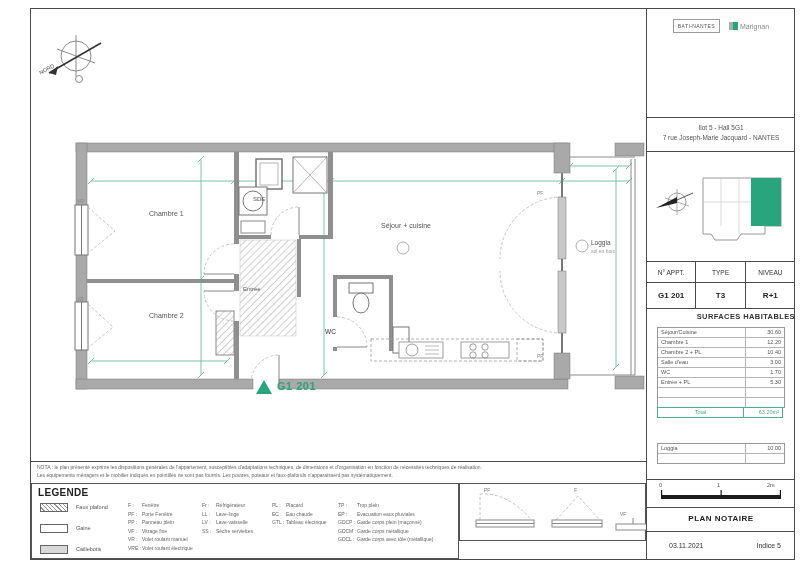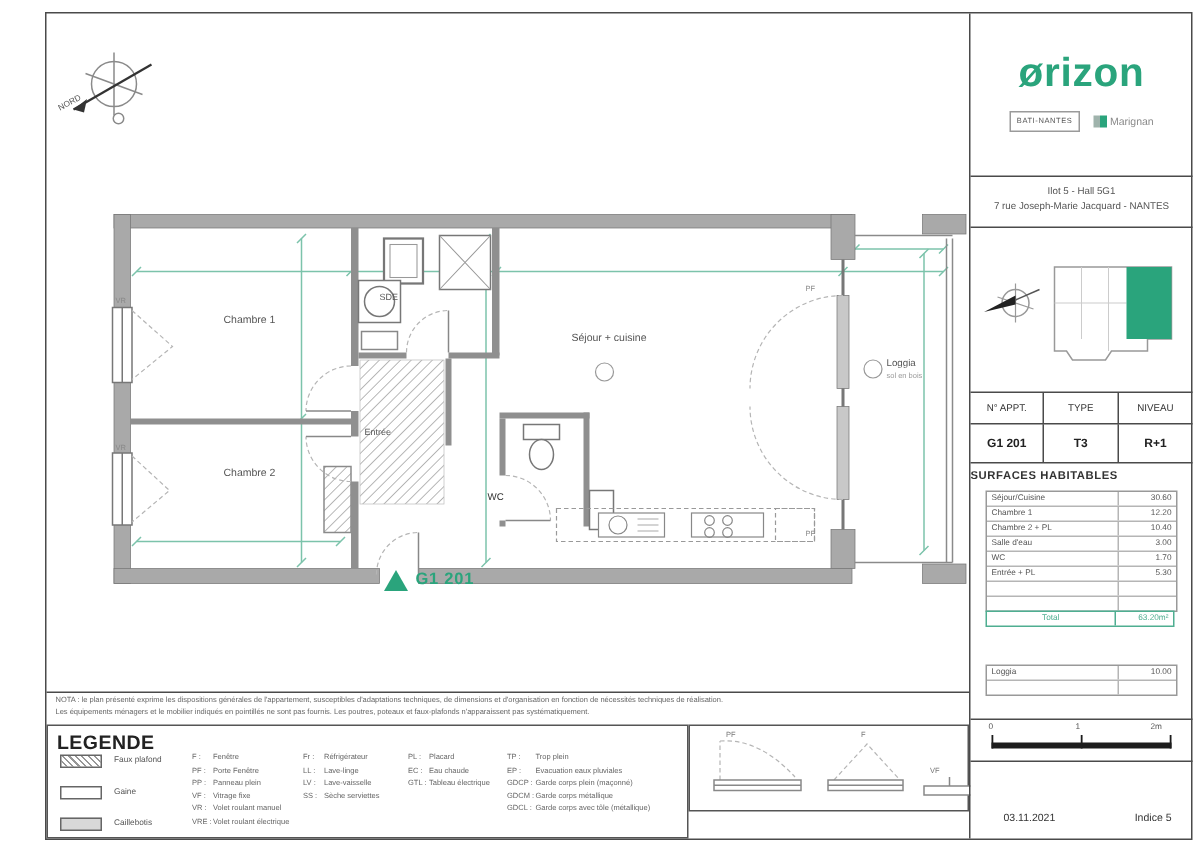--- a/index.html
+++ b/index.html
@@ -21,39 +21,39 @@
   .mg-icon{display:inline-block;width:9px;height:8px;background:linear-gradient(90deg,#9fb3ac 0 45%,#2aa47c 45%);}
   .addr-cell{top:108px;height:35px;border-bottom:1px solid #4a4a4a;text-align:center;font-size:6.5px;color:#555;line-height:1.5;padding-top:6px;box-sizing:border-box;}
   .keyplan-cell{top:143px;height:109px;}
   .apt-table{top:252px;height:46px;display:grid;grid-template-columns:1fr 1fr 1fr;grid-template-rows:21px 25px;
              border-top:1px solid #4a4a4a;border-bottom:1px solid #4a4a4a;}
   .apt-table span{display:flex;align-items:center;justify-content:center;border-right:1px solid #4a4a4a;}
   .apt-table span:nth-child(3n){border-right:none;}
   .apt-h{font-size:6.5px;color:#333;border-bottom:1px solid #4a4a4a;}
   .apt-v{font-size:8px;font-weight:bold;color:#222;}
   .surf-cell{top:298px;height:172px;}
-  .surf-title{position:absolute;top:5px;left:0;width:100%;text-align:left;font-size:7.5px;font-weight:bold;letter-spacing:.4px;color:#333;}
+  .surf-title{position:absolute;top:5px;left:0;width:100%;text-align:right;font-size:7.5px;font-weight:bold;letter-spacing:.4px;color:#333;}
   .stable{position:absolute;left:10px;width:126px;border:1px solid #999;}
   .srow{display:flex;height:9px;font-size:5.5px;color:#555;}
   .srow + .srow{border-top:1px solid #b5b5b5;}
   .sl{flex:1;padding:1px 3px;border-right:1px solid #b5b5b5;overflow:hidden;}
   .sv{width:32px;text-align:right;padding:1px 3px;}
   .total-row{position:absolute;left:10px;width:126px;height:11px;display:flex;border:1px solid #4fae91;color:#4fae91;font-size:5.5px;box-sizing:border-box;}
   .total-row .sl{border-right:1px solid #4fae91;text-align:center;}
   .scale-cell{top:470px;height:27px;border-top:1px solid #4a4a4a;border-bottom:1px solid #4a4a4a;display:flex;justify-content:center;}
   .ptitle-cell{top:497px;height:25px;border-bottom:1px solid #4a4a4a;display:flex;align-items:center;justify-content:center;
                font-size:8px;font-weight:bold;letter-spacing:.5px;color:#222;}
   .date-cell{top:522px;height:28px;display:flex;align-items:center;justify-content:space-between;
              font-size:7px;color:#333;padding:0 14px 0 22px;box-sizing:border-box;}
   .scalebar{position:relative;width:124px;height:26px;margin-top:1px;}
   .scalebar .num{position:absolute;top:1px;font-size:5.5px;color:#555;}
   
   .nota{position:absolute;left:6px;font-size:5px;color:#666;white-space:nowrap;line-height:1;}
   .legend-box{position:absolute;left:0;top:474px;width:428px;height:76px;border:1px solid #555;box-sizing:border-box;}
-  .legend-title{position:absolute;left:6px;top:3px;font-size:13px;font-weight:bold;color:#222;letter-spacing:.3px;}
+  .legend-title{position:absolute;left:6px;top:3px;font-size:10px;font-weight:bold;color:#222;letter-spacing:.3px;}
   .swatch{position:absolute;left:8px;width:28px;height:9px;border:1px solid #666;box-sizing:border-box;}
   .sw-hatch{background:repeating-linear-gradient(45deg,#fff 0 2px,#979797 2px 3px);}
   .sw-outline{background:#fff;}
   .sw-fill{background:#d8d8d8;}
   .sw-label{position:absolute;left:44px;font-size:5.5px;color:#555;}
   .lcol{position:absolute;top:17px;font-size:5px;color:#666;line-height:1.7;}
   .lc{display:inline-block;width:14px;}
   .lcol-4 .lc{width:19px;}
   .winsym-box{position:absolute;left:428px;top:474px;width:187px;height:58px;border:1px solid #555;box-sizing:border-box;}
   .ws-label{position:absolute;font-size:5px;color:#777;}
@@ -276,21 +276,20 @@
         </g>
       </svg>
       <span class="ws-label" style="left:24px;top:3px;">PF</span>
       <span class="ws-label" style="left:114px;top:3px;">F</span>
       <span class="ws-label" style="left:160px;top:27px;">VF</span>
     </div>
 
     <div class="sidebar">
 
       <div class="cell logo-cell">
-        <div class="logo">ørizon</div>
         <div class="partners">
           <span class="bn-box">BATI-NANTES</span>
           <span class="mg">
             <span class="mg-icon"></span>
             <span>Marignan</span>
           </span>
         </div>
       </div>
 
       <div class="cell addr-cell">
@@ -391,20 +390,23 @@
           <span class="num" style="left:108px;">2m</span>
           <svg viewBox="0 0 124 24" width="124" height="24" style="position:absolute;left:0;top:0;">
             <rect x="2" y="14" width="120" height="4" fill="#1c1c1c"></rect>
             <rect x="2" y="9" width="1.2" height="9" fill="#1c1c1c"></rect>
             <rect x="61.5" y="9" width="1.2" height="9" fill="#1c1c1c"></rect>
             <rect x="120.8" y="9" width="1.2" height="9" fill="#1c1c1c"></rect>
           </svg>
         </div>
       </div>
 
+      <div class="cell ptitle-cell">
+        <span>PLAN NOTAIRE</span>
+      </div>
 
       <div class="cell date-cell">
         <span>03.11.2021</span>
         <span>Indice 5</span>
       </div>
     </div>
 
   </div>
 </div>
 

